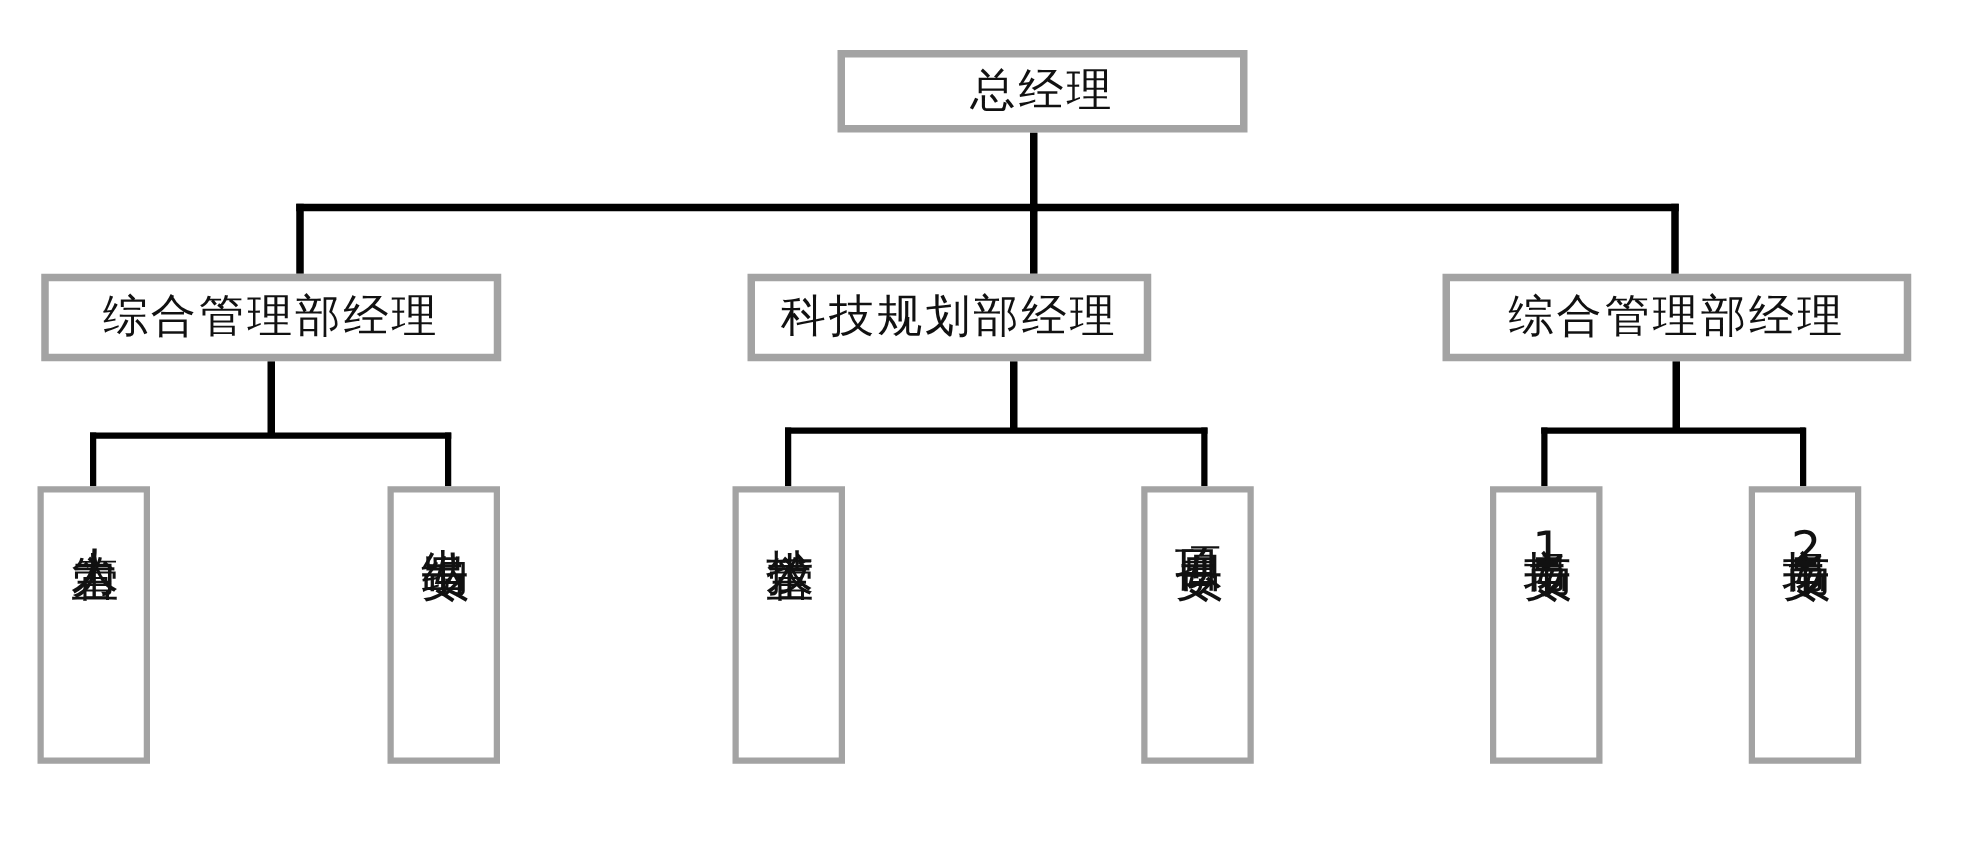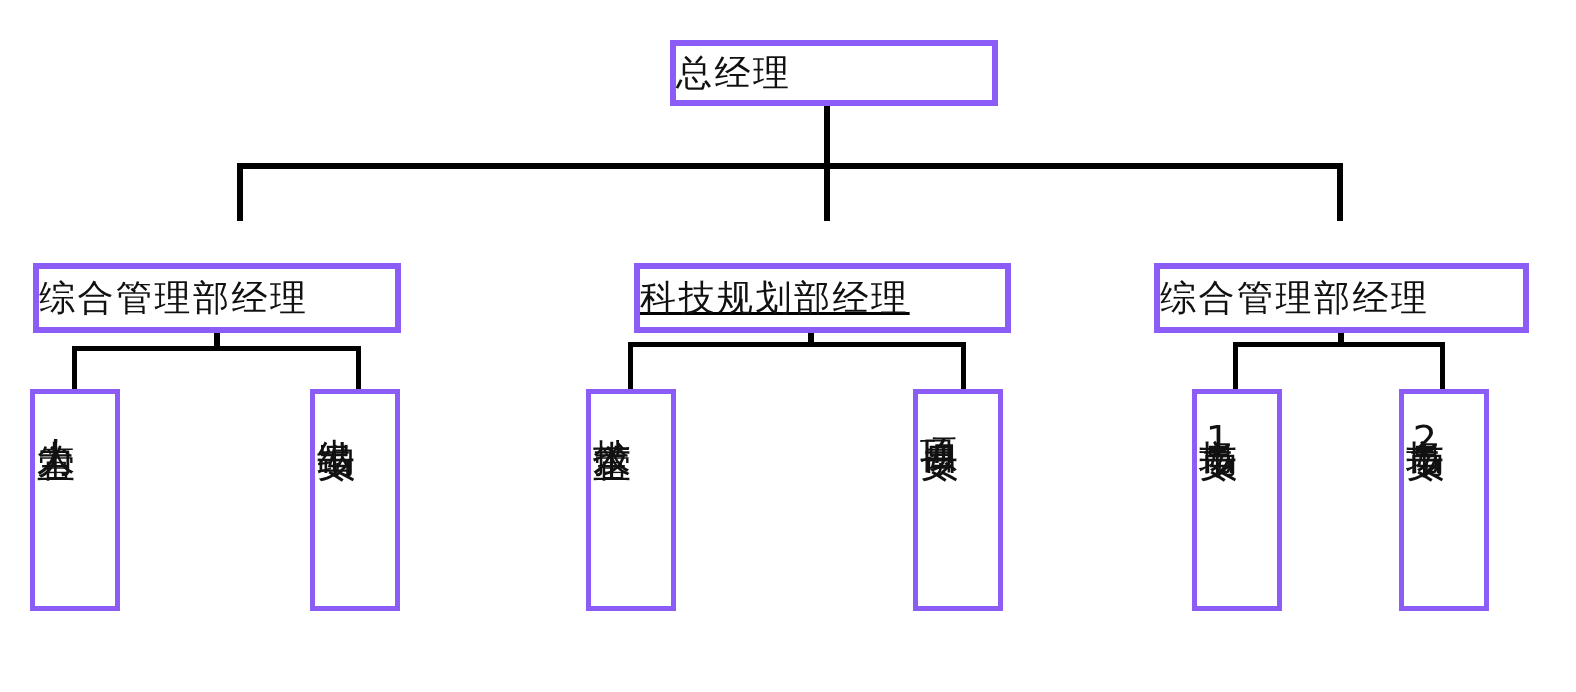--- a/index.html
+++ b/index.html
@@ -15,46 +15,46 @@
     width: 1576px;
     height: 692px;
     background: #ffffff;
     overflow: hidden;
   }
   
   .node {
     position: absolute;
     box-sizing: border-box;
     background: #ffffff;
-    border: 6px solid #8b5cf6;
+    border: 6px solid #a3a3a3;
     display: flex;
     align-items: center;
-    justify-content: flex-start;
+    justify-content: center;
     z-index: 3;
   }
   .node .label {
     color: #111111;
     letter-spacing: 0.07em;
     white-space: nowrap;
     line-height: 1.05;
   }
   
   #node-root {
     left: 670px;
     top: 40px;
     width: 328px;
     height: 66px;
   }
   #node-root .label { font-size: 36px; }
 
   
-  .node.manager { height: 70px; margin-top: 44px; }
+  .node.manager { height: 70px; }
   .node.manager .label { font-size: 36px; }
   #node-dept-admin    { left: 33px;   top: 219px; width: 368px; }
-  #node-dept-tech     { left: 634px;  top: 219px; width: 377px; text-decoration: underline; }
+  #node-dept-tech     { left: 598px;  top: 219px; width: 323px; }
   #node-dept-market   { left: 1154px; top: 219px; width: 375px; }
 
   
   .node.leaf {
     width: 90px;
     height: 222px;
     border-width: 5px;
     align-items: flex-start;
     padding-top: 14px;
   }

